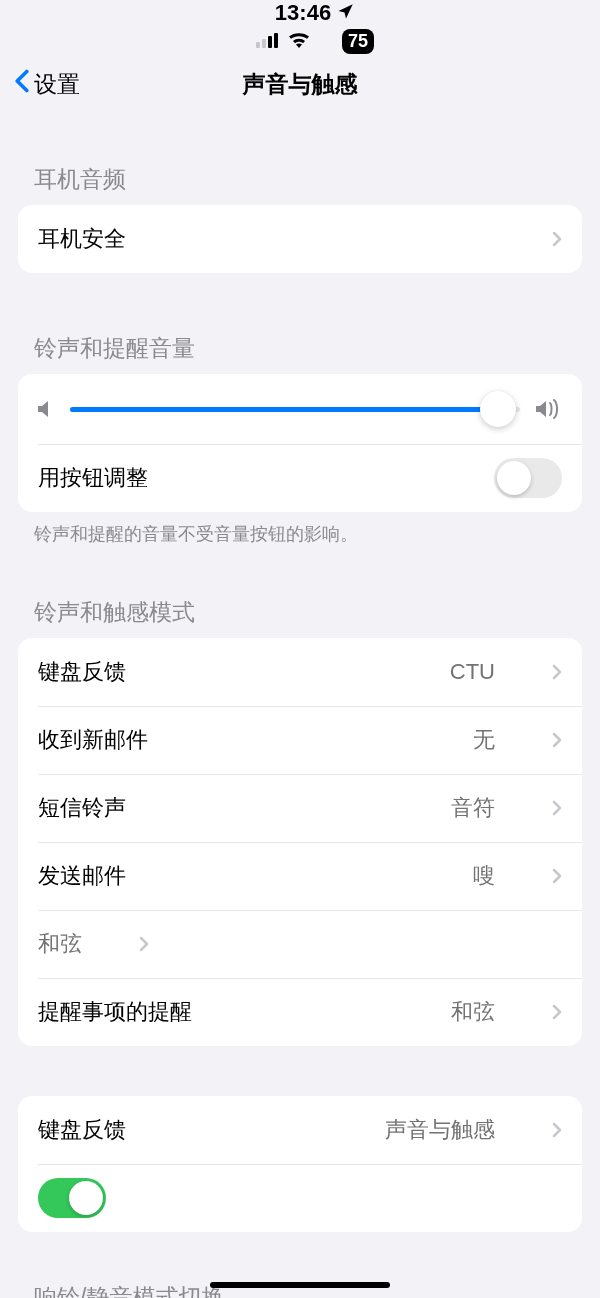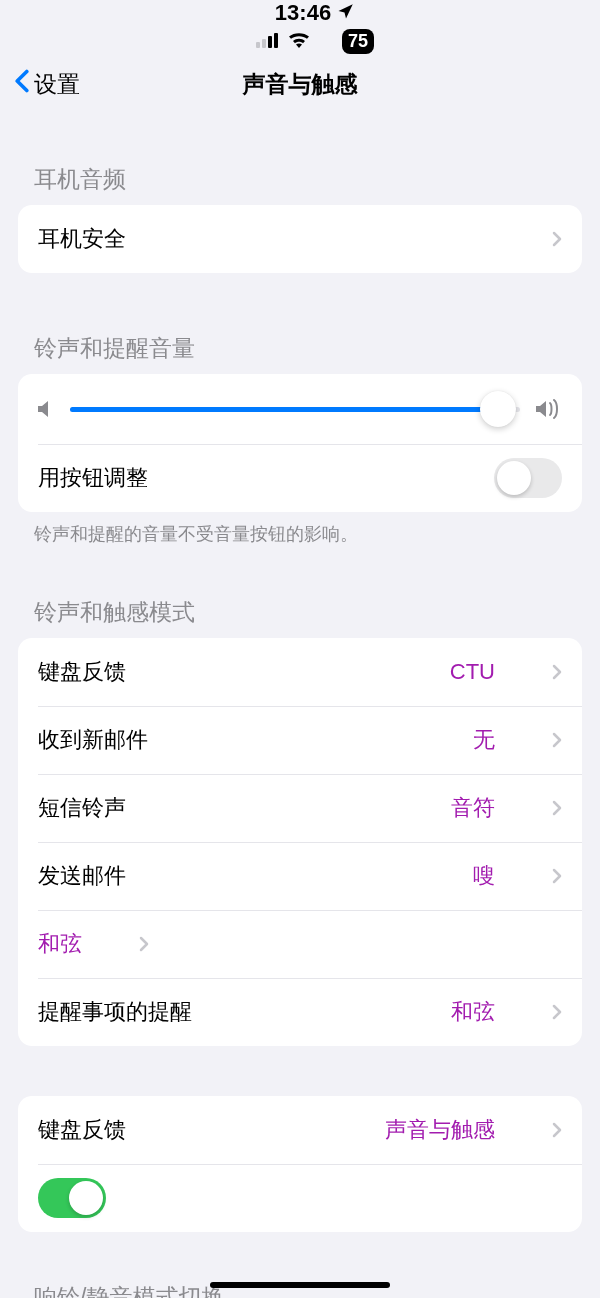--- a/index.html
+++ b/index.html
@@ -105,21 +105,21 @@
       top: 0;
       left: 20px;
       right: 0;
       height: 1px;
       background: #e5e5ea;
     }
     .row-label {
       flex: 1;
     }
     .row-value {
-      color: #a21caf;
+      color: #737373;
       font-size: 22px;
       margin-right: 10px;
     }
     .chevron {
       color: #c7c7cc;
       display: flex;
       align-items: center;
     }
     .slider-row {
       height: 70px;

